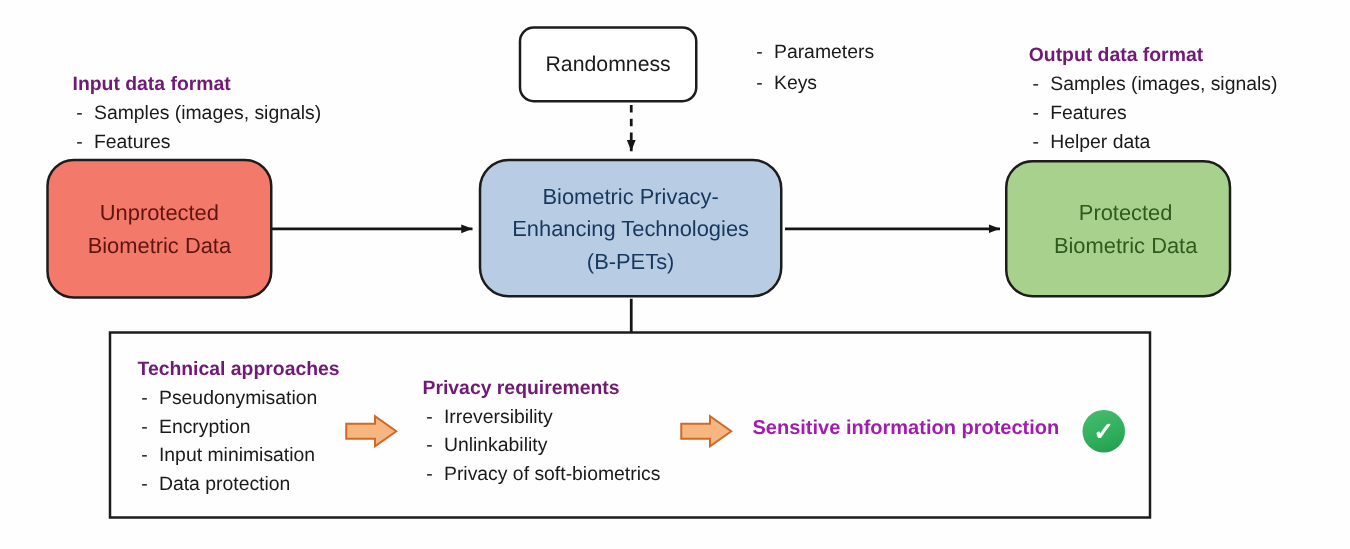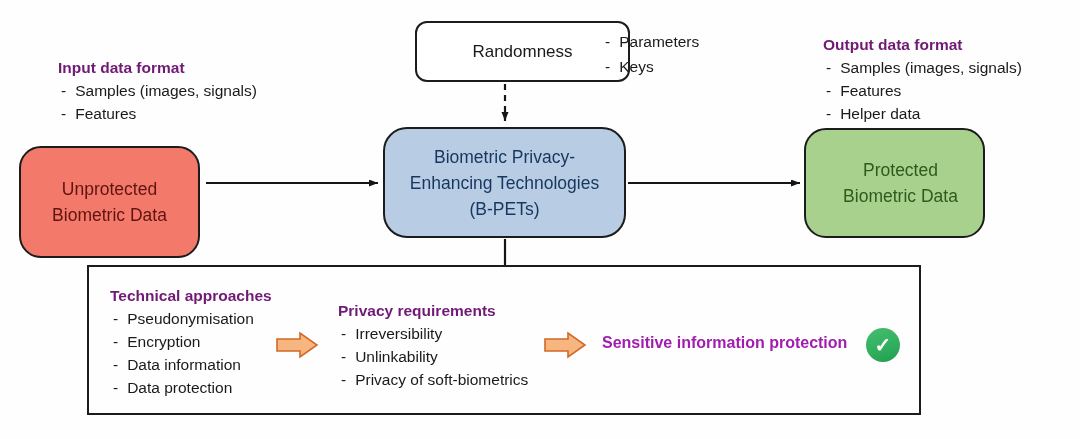--- a/index.html
+++ b/index.html
@@ -18,26 +18,26 @@
 
   .textblock{position:absolute;color:#1a1a1a;font-size:15.5px;line-height:23px;}
   .tb-title{font-weight:bold;color:#701a75;}
   .tb-item{display:flex;gap:9px;padding-left:3px;}
   .dash{flex:0 0 auto;}
 
   .node{position:absolute;display:flex;align-items:center;justify-content:center;
         text-align:center;border:2.5px solid #1c1c1c;}
   .node-label{white-space:pre-line;font-size:17.5px;line-height:26px;}
 
-  .randomness{left:415px;top:21px;width:215px;height:61px;border-radius:12px;
+  .randomness{left:415px;top:21px;width:143px;height:61px;border-radius:12px;
               background:#ffffff;border-width:2.2px;}
   .randomness .node-label{font-size:17px;color:#1a1a1a;}
 
-  .unprotected{left:19px;top:127px;width:181px;height:112px;border-radius:22px;
-               background:var(--unprotected-fill);color:var(--unprotected-text);margin-top:19px;}
+  .unprotected{left:37px;top:127px;width:181px;height:112px;border-radius:22px;
+               background:var(--unprotected-fill);color:var(--unprotected-text);}
   .bpets{left:383px;top:127px;width:243px;height:111px;border-radius:24px;
          background:var(--bpets-fill);color:var(--bpets-text);}
   .protected{left:804px;top:128px;width:181px;height:110px;border-radius:22px;
              background:var(--protected-fill);color:var(--protected-text);padding-left:12px;}
 
   .bottom-rect{position:absolute;left:87px;top:265px;width:834px;height:150px;
                border:2.2px solid #1c1c1c;background:transparent;}
 
   .result-label{position:absolute;left:602px;top:334px;font-size:16px;font-weight:bold;color:#a21caf;}
   .check-circle{position:absolute;left:866px;top:328px;width:34px;height:34px;border-radius:50%;
@@ -143,21 +143,21 @@
     <div class="tb-item">
       <span class="dash">-</span>
       <span>Pseudonymisation</span>
     </div>
     <div class="tb-item">
       <span class="dash">-</span>
       <span>Encryption</span>
     </div>
     <div class="tb-item">
       <span class="dash">-</span>
-      <span>Data information</span>
+      <span>Input minimisation</span>
     </div>
     <div class="tb-item">
       <span class="dash">-</span>
       <span>Data protection</span>
     </div>
   </div>
 
   <div class="textblock" style="left:338px;top:299px;">
     <div class="tb-title">Privacy requirements</div>
     <div class="tb-item">

